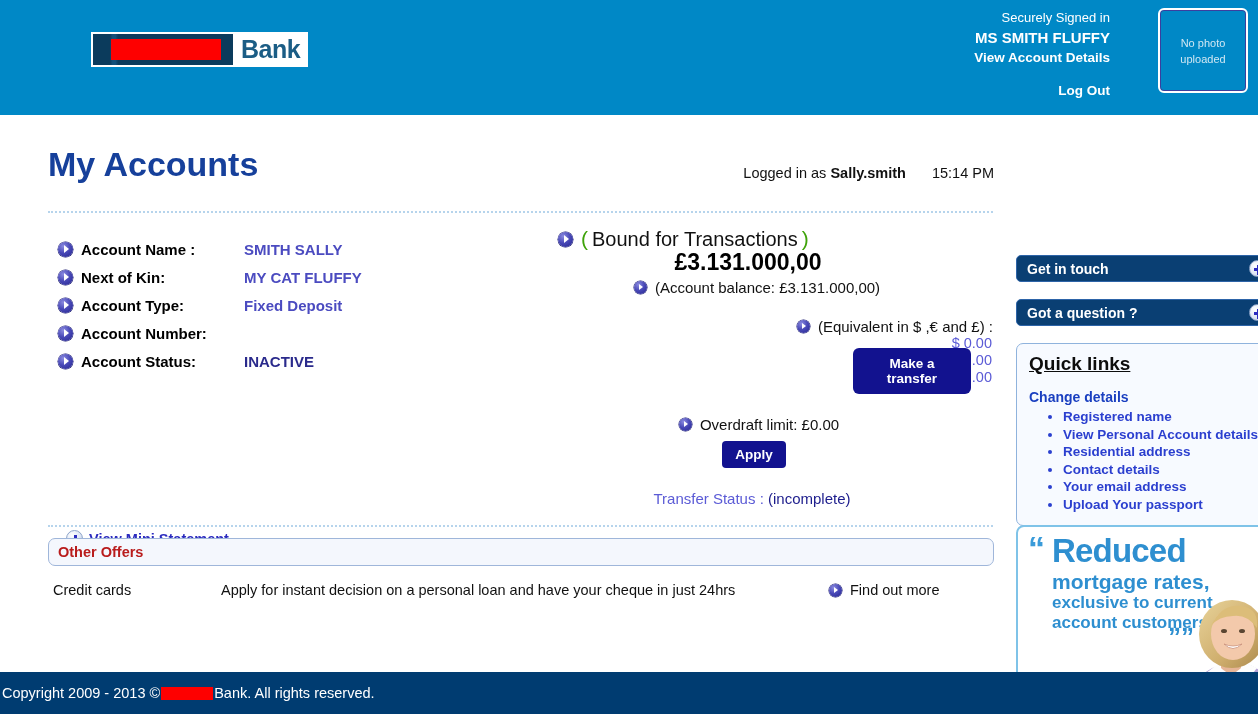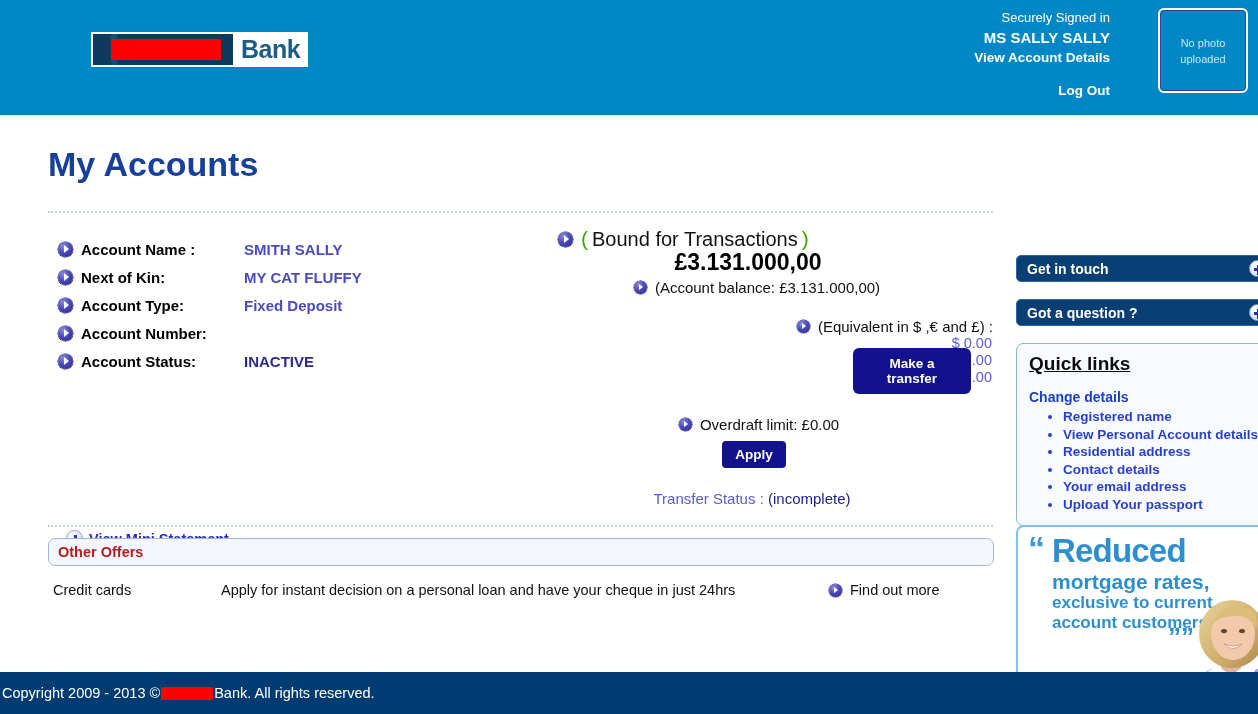--- a/index.html
+++ b/index.html
@@ -220,32 +220,37 @@
 <div class="page">
 
   <div class="header">
     <div class="logo">
       <div class="logo-redacted"></div>
       <div class="logo-bank">Bank</div>
     </div>
 
     <div class="hdr-right">
       <div class="sec">Securely Signed in</div>
-      <div class="name">MS SALLY SALLY</div>
+      <div class="name">MS SMITH FLUFFY</div>
       <div class="vad">View Account Details</div>
       <div class="logout">Log Out</div>
     </div>
 
     <div class="photo-box">No photo uploaded</div>
   </div>
 
   <div class="main">
 
     <div class="page-title">My Accounts</div>
 
+    <div class="logged-line">
+      <span>Logged in as</span>
+      <b>Sally.smith</b>
+      <span class="time">15:14 PM</span>
+    </div>
 
     <div class="divider" id="div-top"></div>
 
     <div class="acct-list">
       <div class="acct-row">
         <span class="arrow-ico"></span>
         <span class="acct-label">Account Name :</span>
         <span class="acct-val">SMITH SALLY</span>
       </div>
       <div class="acct-row">

